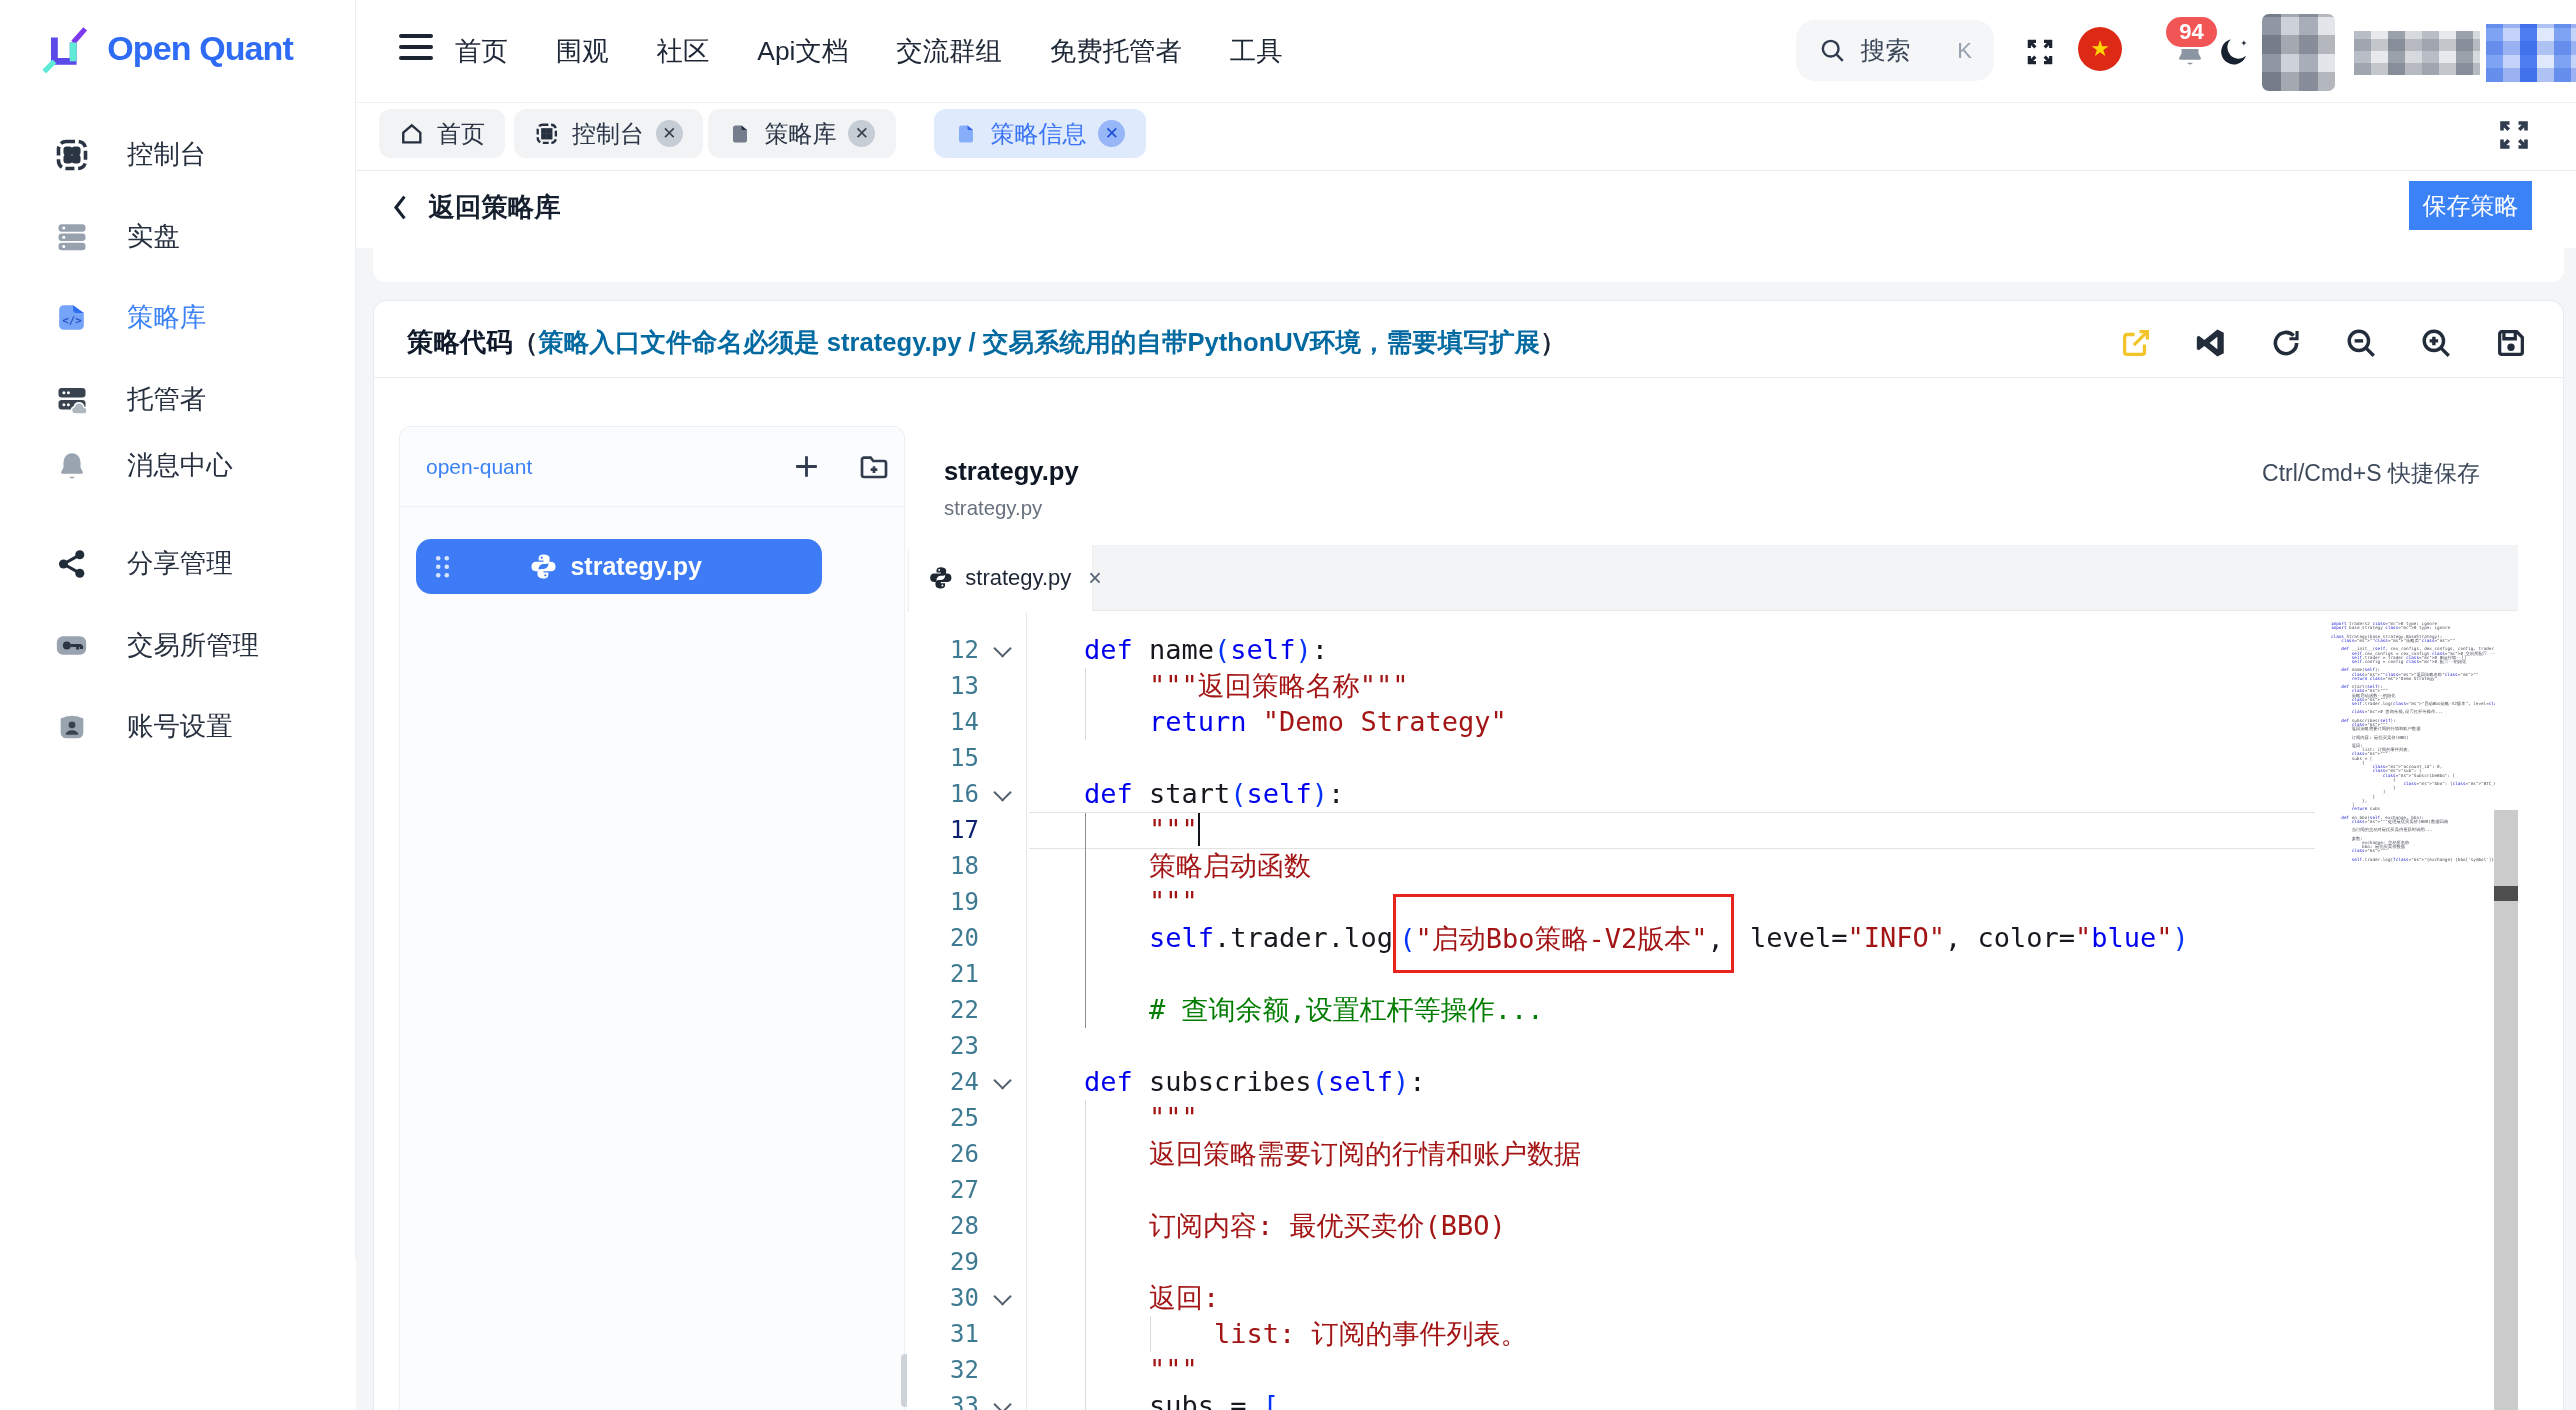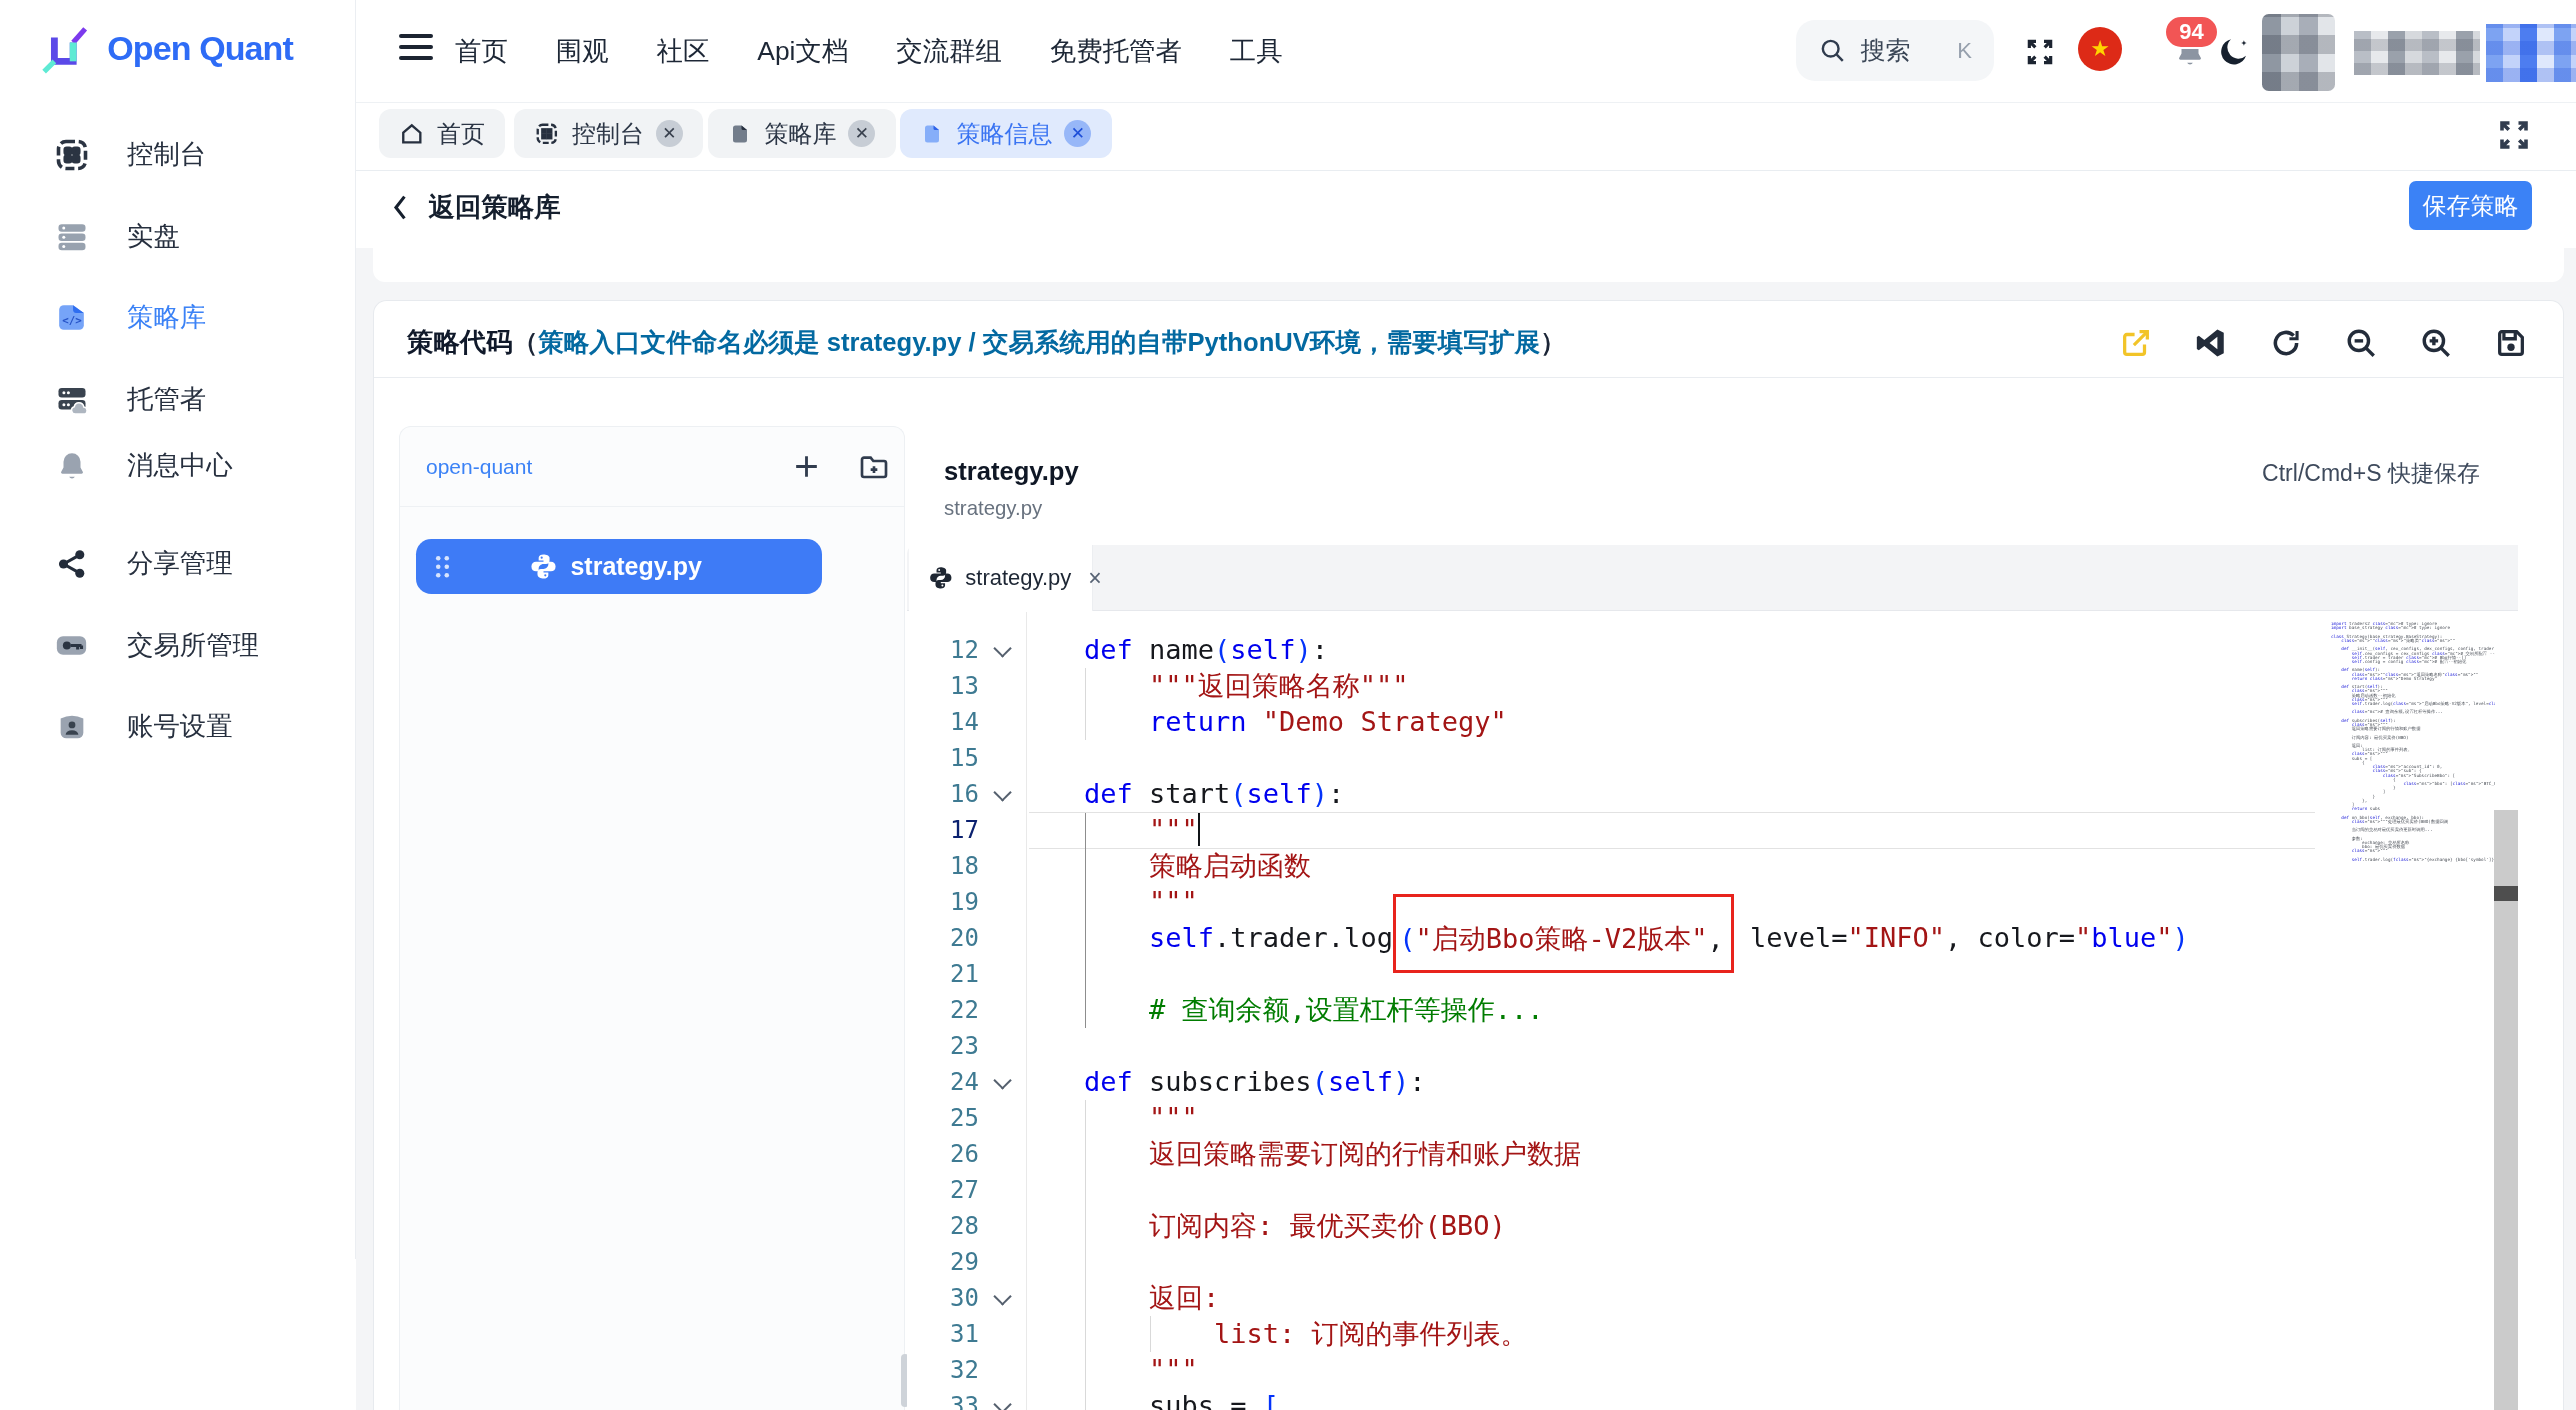--- a/index.html
+++ b/index.html
@@ -53,21 +53,21 @@
     display:flex; align-items:center; justify-content:center; cursor:pointer; }
   .bc-tab.active { background:#e0eafd; }
   .bc-tab.active .bl { color:#3a74f2; }
   .bc-tab.active .xb { background:#97b7f8; color:#1d4ed8; }
   .row-expand { position:absolute; left:2140px; top:13.6px; width:41px; height:41px; cursor:pointer; }
 
   
   .pagehead { position:absolute; left:356px; top:171px; width:2220px; height:77px; background:#fff; }
   .backline { position:absolute; left:32px; top:19px; display:flex; align-items:center; gap:15px; cursor:pointer; }
   .backline .bt { font-size:26.4px; font-weight:700; color:#151f2e; }
-  .save-btn { position:absolute; left:2053px; top:10.2px; width:123px; height:49px; background:#3b82f6; border-radius:7px;
+  .save-btn { position:absolute; left:2053px; top:10.2px; width:123px; height:49px; background:#3b82f6; border-radius:0;
     color:#fff; font-size:24px; display:flex; align-items:center; justify-content:center; cursor:pointer; }
 
   .content-bg { position:absolute; left:356px; top:248px; width:2220px; height:1163px; background:#f4f5f7; }
   .sliver { position:absolute; left:373px; top:246px; width:2191px; height:36px; background:#fff; border-radius:0 0 12px 12px; }
 
   
   .maincard { position:absolute; left:373px; top:300px; width:2191px; height:1111px; background:#fff;
     border:0.9px solid #e7eaee; border-bottom:none; border-radius:13.6px 13.6px 0 0; }
   .card-head-title { position:absolute; left:407px; top:325px; display:flex; align-items:center; }
   .cht { font-size:26.4px; font-weight:700; color:#10192a; }
@@ -329,21 +329,21 @@
     <div class="bc-tab" style="left:352px;">
       <span>
         <svg width="24" height="24" viewBox="0 0 24 24">
           <path d="M5 6 a2.5 2.5 0 012.5-2.5 h6 l5.5 4.5 v10 a2.5 2.5 0 01-2.5 2.5 h-9 a2.5 2.5 0 01-2.5-2.5z" fill="#737d8b"></path>
           <path d="M13.5 3.5 l5.5 4.5 h-4 a1.5 1.5 0 01-1.5-1.5z" fill="#27303f"></path>
         </svg>
       </span>
       <span class="bl">策略库</span>
       <span class="xb">✕</span>
     </div>
-    <div class="bc-tab active" style="left:544px;">
+    <div class="bc-tab active" style="left:578px;">
       <span>
         <svg width="24" height="24" viewBox="0 0 24 24">
           <path d="M5 6 a2.5 2.5 0 012.5-2.5 h6 l5.5 4.5 v10 a2.5 2.5 0 01-2.5 2.5 h-9 a2.5 2.5 0 01-2.5-2.5z" fill="#86aef9"></path>
           <path d="M13.5 3.5 l5.5 4.5 h-4 a1.5 1.5 0 01-1.5-1.5z" fill="#2f62e8"></path>
         </svg>
       </span>
       <span class="bl">策略信息</span>
       <span class="xb">✕</span>
     </div>
     <div class="row-expand">

